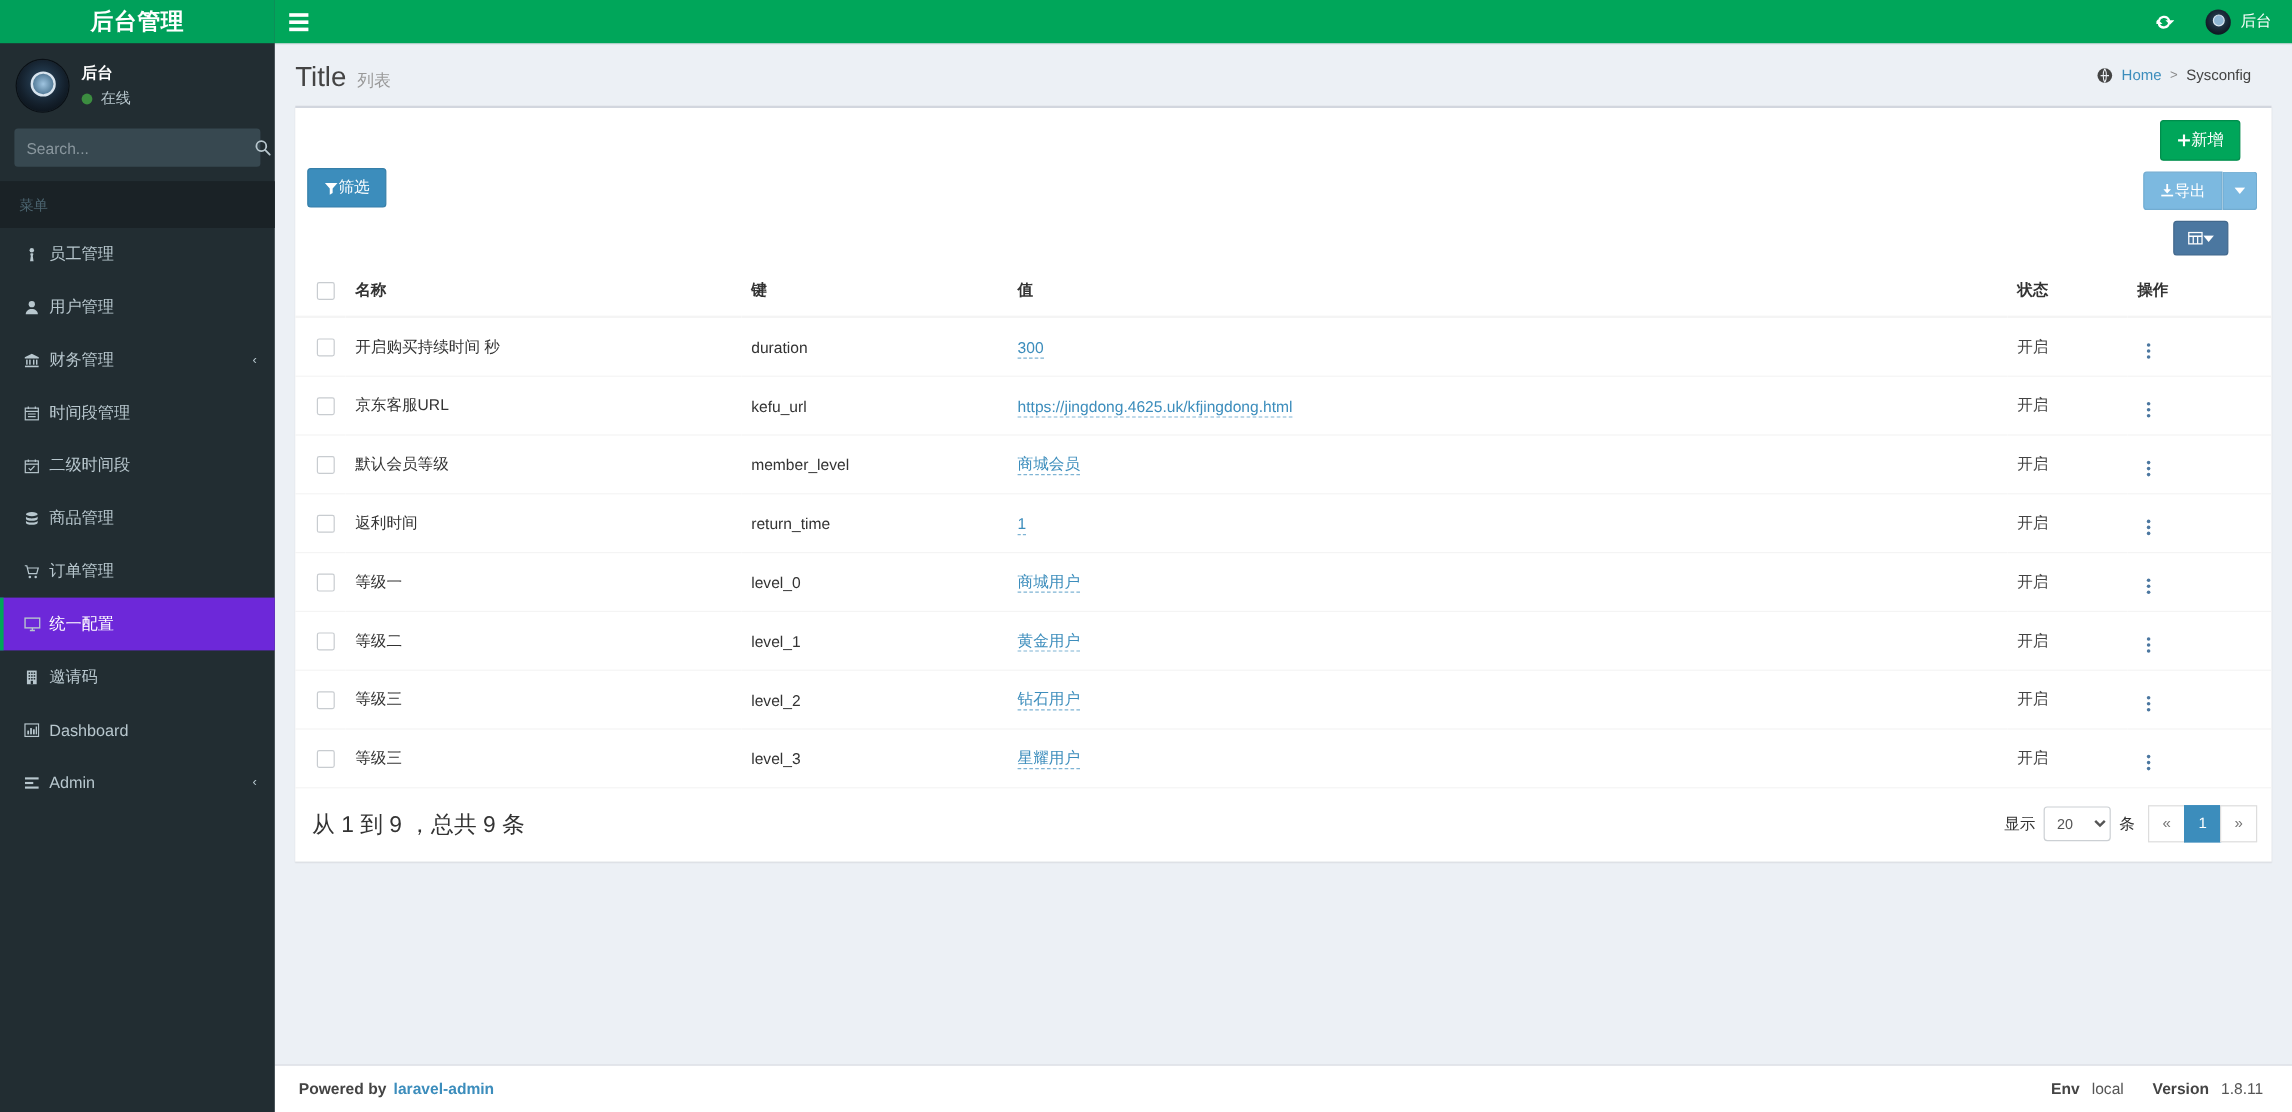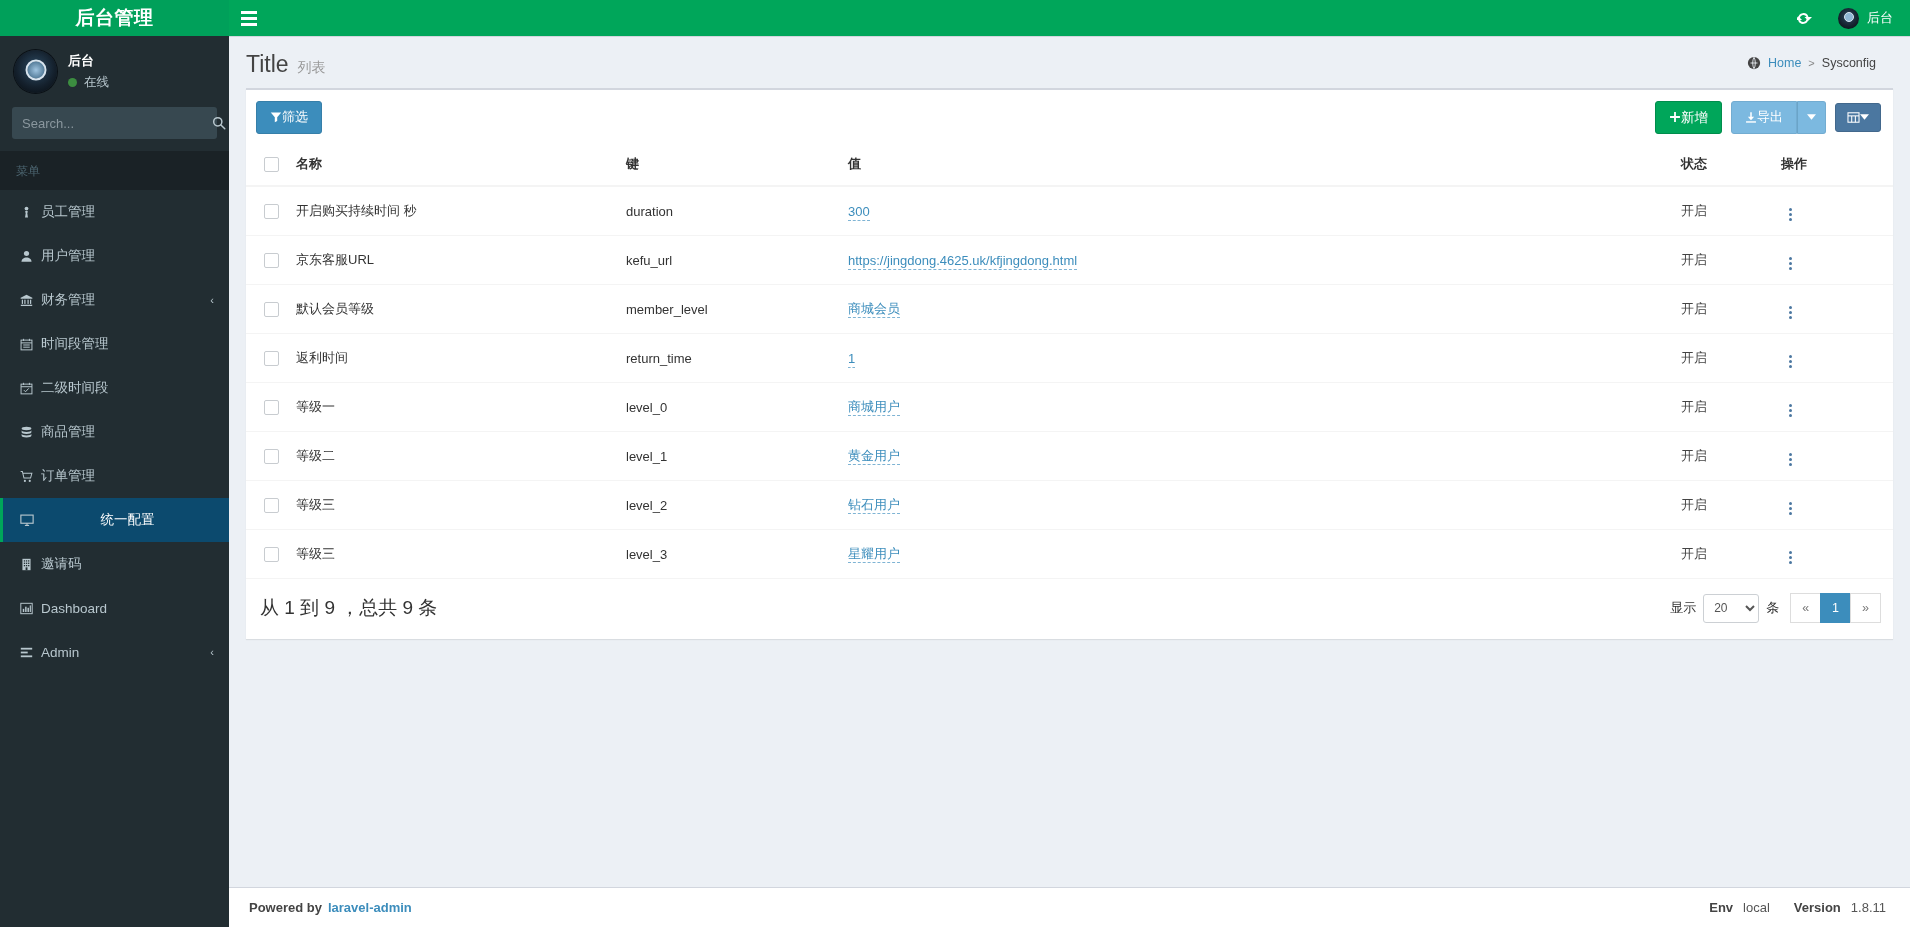--- a/index.html
+++ b/index.html
@@ -67,23 +67,22 @@
     padding: 12px 0 10px 16px; background: #1a2226; margin-top: 12px;
   }
   .menu-item {
     display: flex; align-items: center;
     height: 44px; padding: 0 15px 0 17px;
     color: #b8c7ce; font-size: 13.5px;
     cursor: pointer; position: relative;
     border-left: 3px solid transparent;
   }
   .menu-item.active {
-    background: #0c4a6e; color: #fff;
+    background: #6d28d9; color: #fff;
     border-left-color: #00a65a;
-    text-align: center;
   }
   .menu-item .mi-icon {
     width: 21px; display: inline-flex; justify-content: flex-start;
     flex: none; font-size: 14px; color: #b8c7ce;
   }
   .menu-item .mi-label { flex: 1; }
   .menu-item .mi-arrow { font-size: 11px; color: #b8c7ce; }
 
   
   #topnav {
@@ -161,21 +160,21 @@
   }
   .btn-filter { background: #3c8dbc; border-color: #367fa9; color: #fff; }
   .btn-new { background: #00a65a; border-color: #008d4c; color: #fff; font-size: 13.5px; }
   .btn-export { background: #7cb9e0; border-color: #72acd1; color: #fff; border-radius: 3px 0 0 3px; }
   .btn-export-caret {
     background: #7cb9e0; border-color: #72acd1; color: #fff;
     border-left: 1px solid #6aa4c8; border-radius: 0 3px 3px 0;
     padding: 7px 9px;
   }
   .btn-grid { background: #4b77a0; border-color: #42688c; color: #fff; padding: 7px 11px; }
-  #header-right { margin-left: auto; display: flex; align-items: center; gap: 9px; }
+  #header-right { margin-left: auto; display: flex; align-items: center; gap: 9px; flex-direction: column; }
   .btn-group { display: flex; }
 
   
   table { width: 100%; border-collapse: collapse; }
   thead th {
     text-align: left; font-size: 13px; color: #333;
     font-weight: bold; padding: 10px 8px 12px 8px;
     border-bottom: 2px solid #f4f4f4;
   }
   tbody td {

